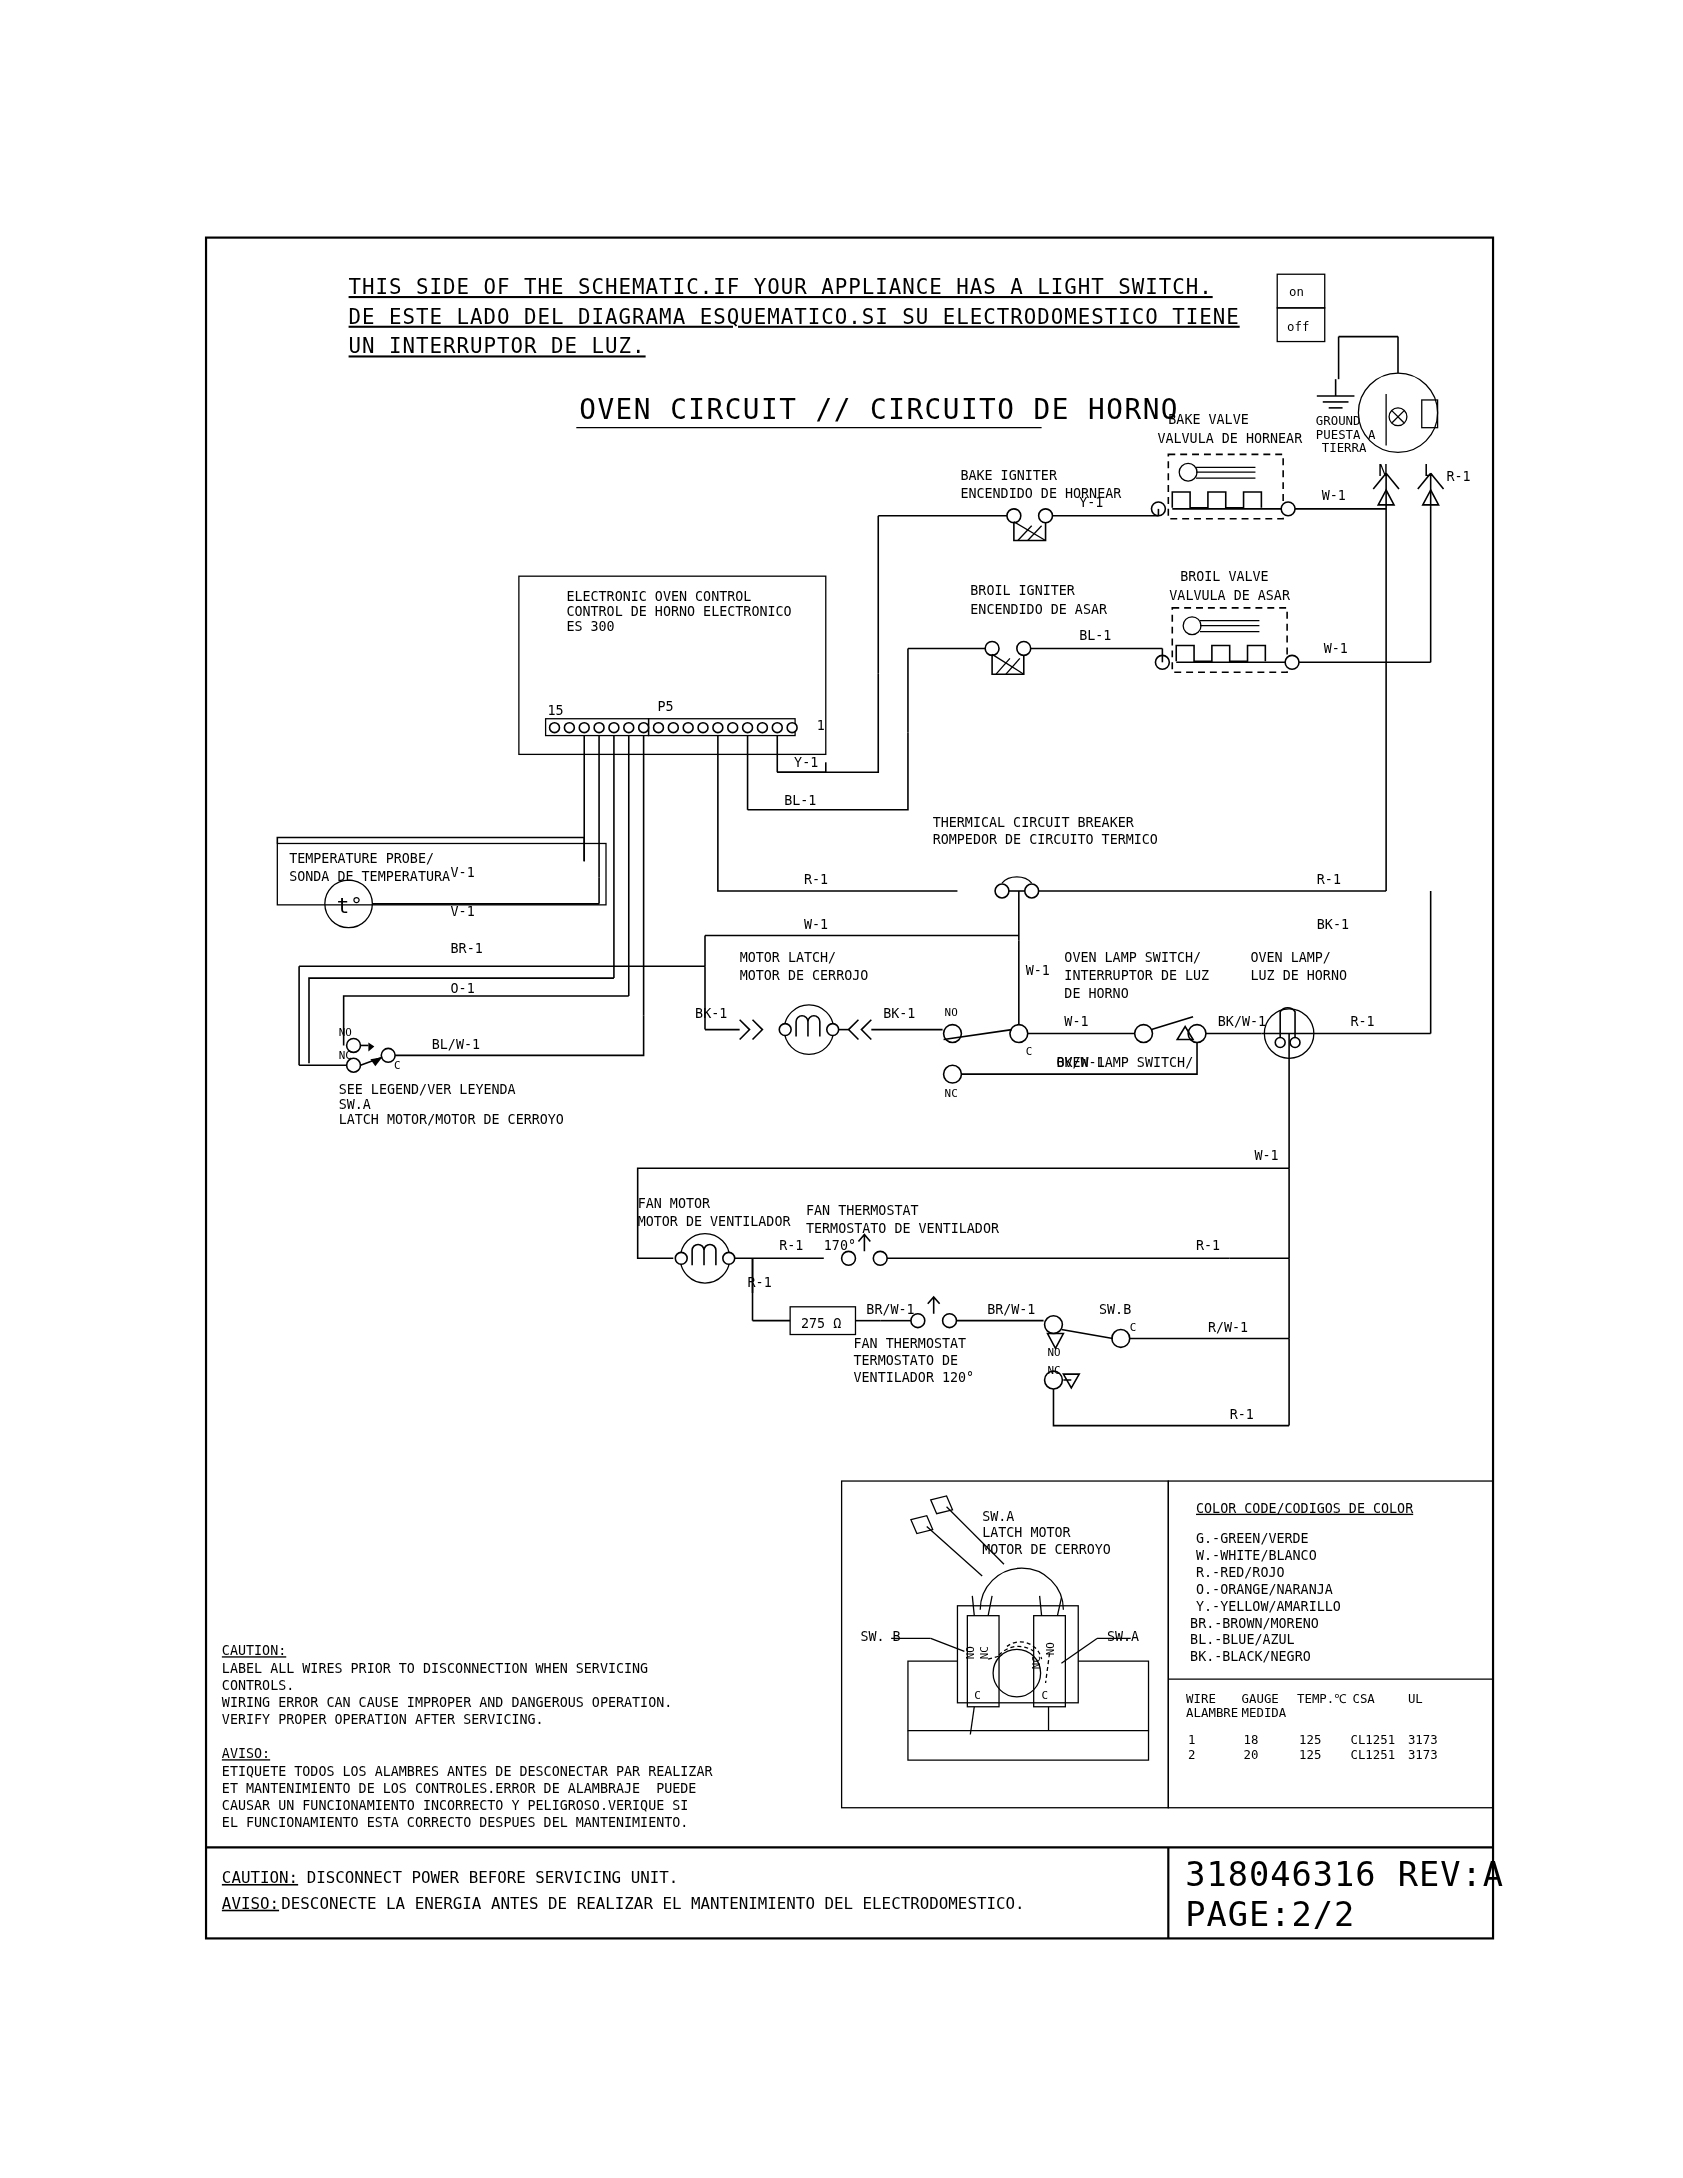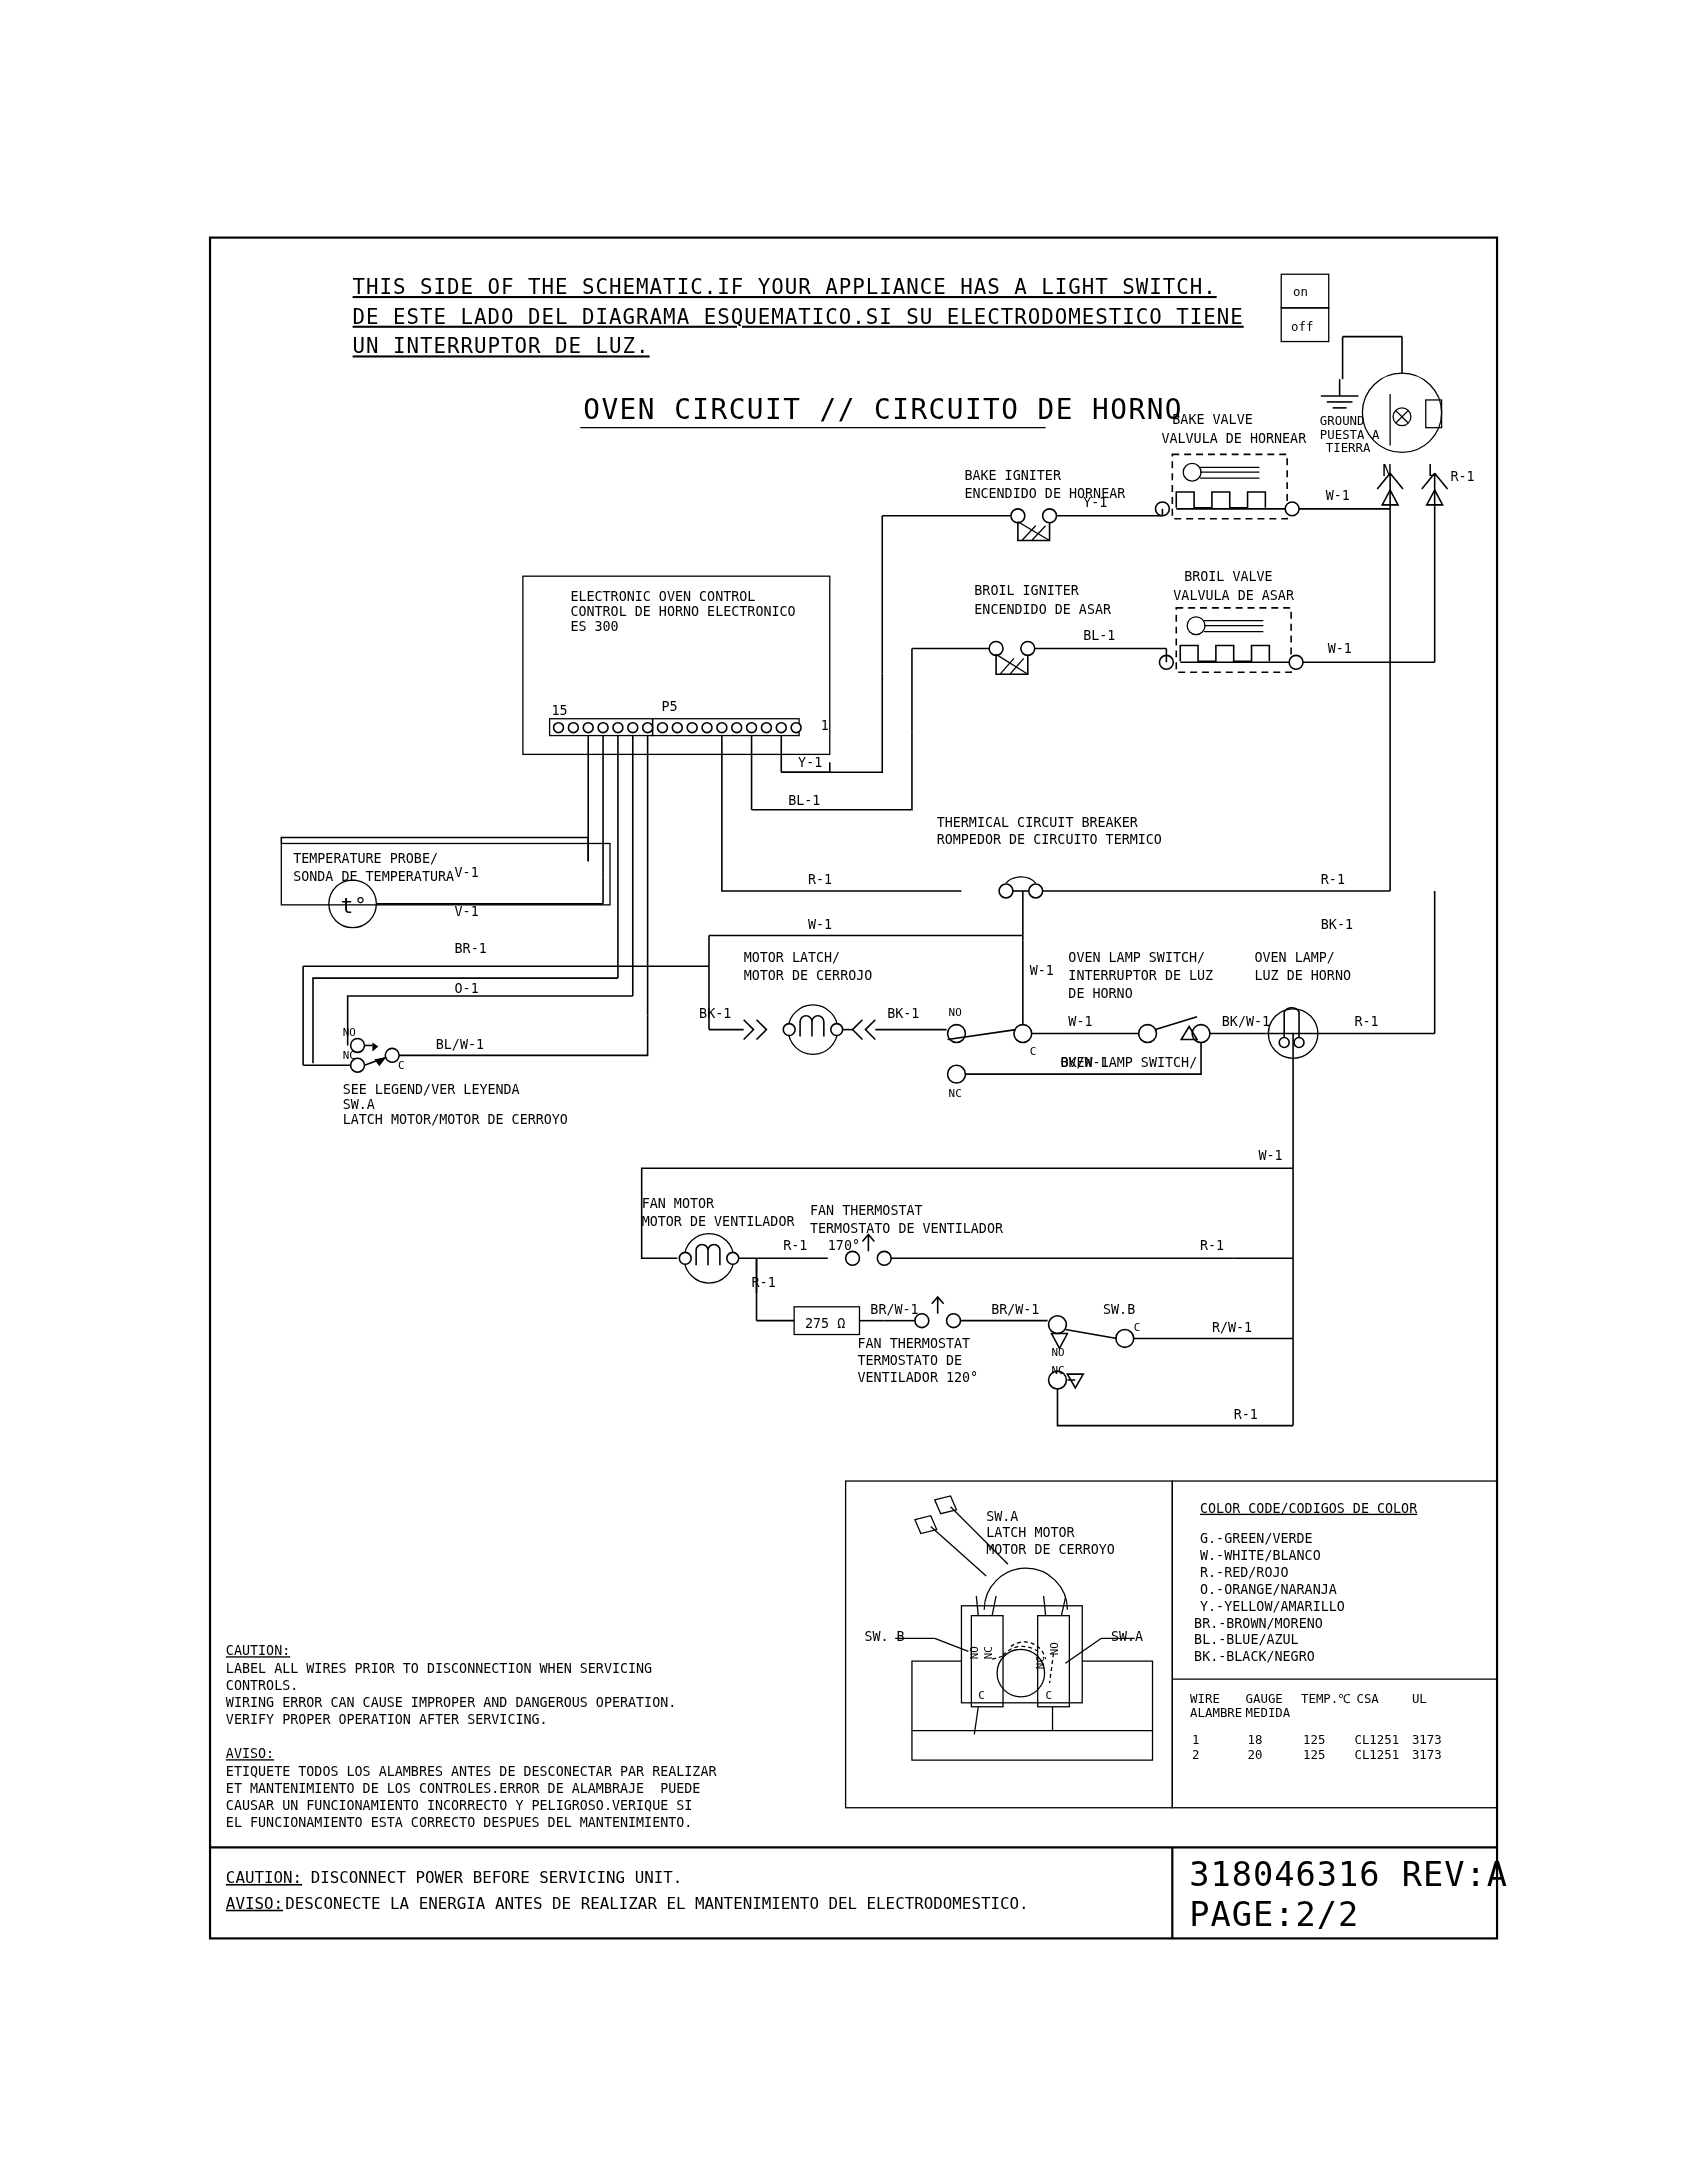--- a/index.html
+++ b/index.html
@@ -7,22 +7,22 @@
   }
   body {
     width: 1683px; height: 2178px;
     font-family: "DejaVu Sans Mono", monospace;
     color: #000;
     position: relative;
     overflow: hidden;
   }
   #sheet {
     position: absolute;
-    left: 16px; top: 0;
-    width: 1366px; height: 2178px;
+    left: 0; top: 0;
+    width: 1366px; height: 2178px; padding-left: 12px;
   }
   svg { display:block; }
   text { font-family: "DejaVu Sans Mono", monospace; fill:#000; white-space: pre; }
   .t9  { font-size: 11px; }
   .t10 { font-size: 12.5px; }
   .t11 { font-size: 13.5px; }
   .t13 { font-size: 16px; }
   .t17 { font-size: 21px; letter-spacing: 1px;}
   .t22 { font-size: 28px; letter-spacing: 1.5px;}
   .t30 { font-size: 34px; letter-spacing: 1px;}

